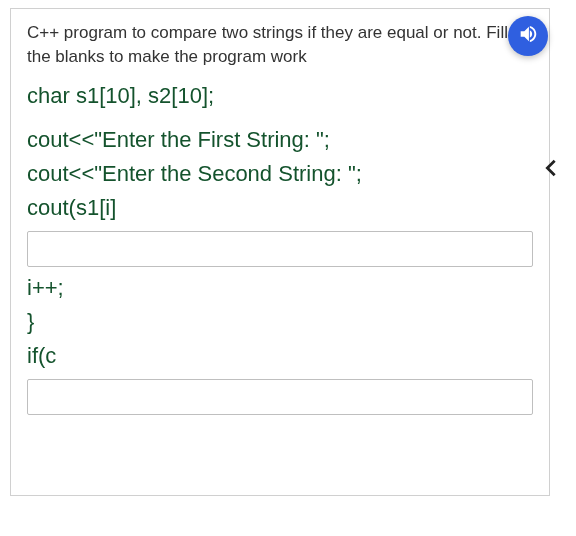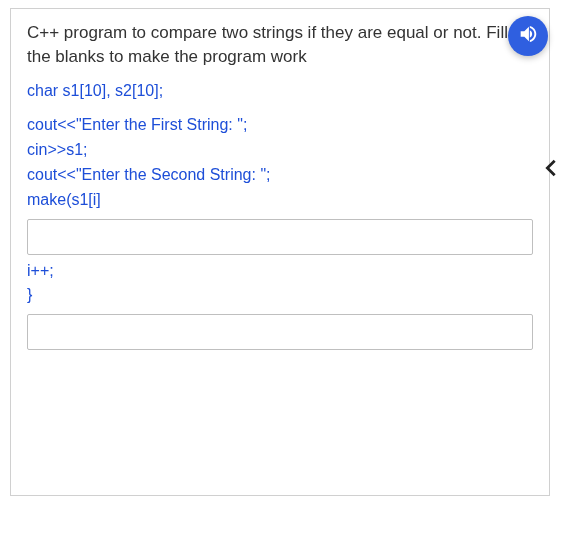--- a/index.html
+++ b/index.html
@@ -22,22 +22,22 @@
     padding: 12px 16px 0 16px;
     overflow: hidden;
   }
   .prompt {
     font-size: 17px;
     color: #333;
     line-height: 1.4;
     margin: 0 0 10px 0;
   }
   .codeline {
-    font-size: 16px;
-    color: #1d4ed8;
+    font-size: 22px;
+    color: #14532d;
     line-height: 1.55;
     font-family: Arial, Helvetica, sans-serif;
   }
   .gap1 { height: 10px; }
   .blank {
     display: block;
     width: 100%;
     height: 36px;
     border: 1px solid #bfbfbf;
     border-radius: 2px;
@@ -76,28 +76,28 @@
 </style>
 </head>
 <body>
 
 <div class="card">
   <p class="prompt">C++ program to compare two strings if they are equal or not. Fill in the blanks to make the program work</p>
 
   <div class="codeline">char s1[10], s2[10];</div>
   <div class="gap1"></div>
   <div class="codeline">cout&lt;&lt;"Enter the First String: ";</div>
-  <div class="codeline">cin&gt;&gt;s1;</div>
   <div class="codeline">cout&lt;&lt;"Enter the Second String: ";</div>
-  <div class="codeline">make(s1[i]</div>
+  <div class="codeline">cout(s1[i]</div>
 
   <input class="blank" type="text" value="" style="">
 
   <div class="codeline">i++;</div>
   <div class="codeline">}</div>
+  <div class="codeline">if(c</div>
 
   <input class="blank" type="text" value="" style="">
 </div>
 
 <div class="audio-btn">
   <span>
     <svg viewBox="0 0 24 24">
       <path d="M4 9v6h4l5 5V4L8 9H4z"></path>
       <path d="M16.5 12c0-1.8-1-3.3-2.5-4.1v8.1c1.5-.7 2.5-2.3 2.5-4z"></path>
       <path d="M14 3.2v2.1c2.9.9 5 3.5 5 6.7s-2.1 5.8-5 6.7v2.1c4-.9 7-4.5 7-8.8s-3-7.9-7-8.8z"></path>

